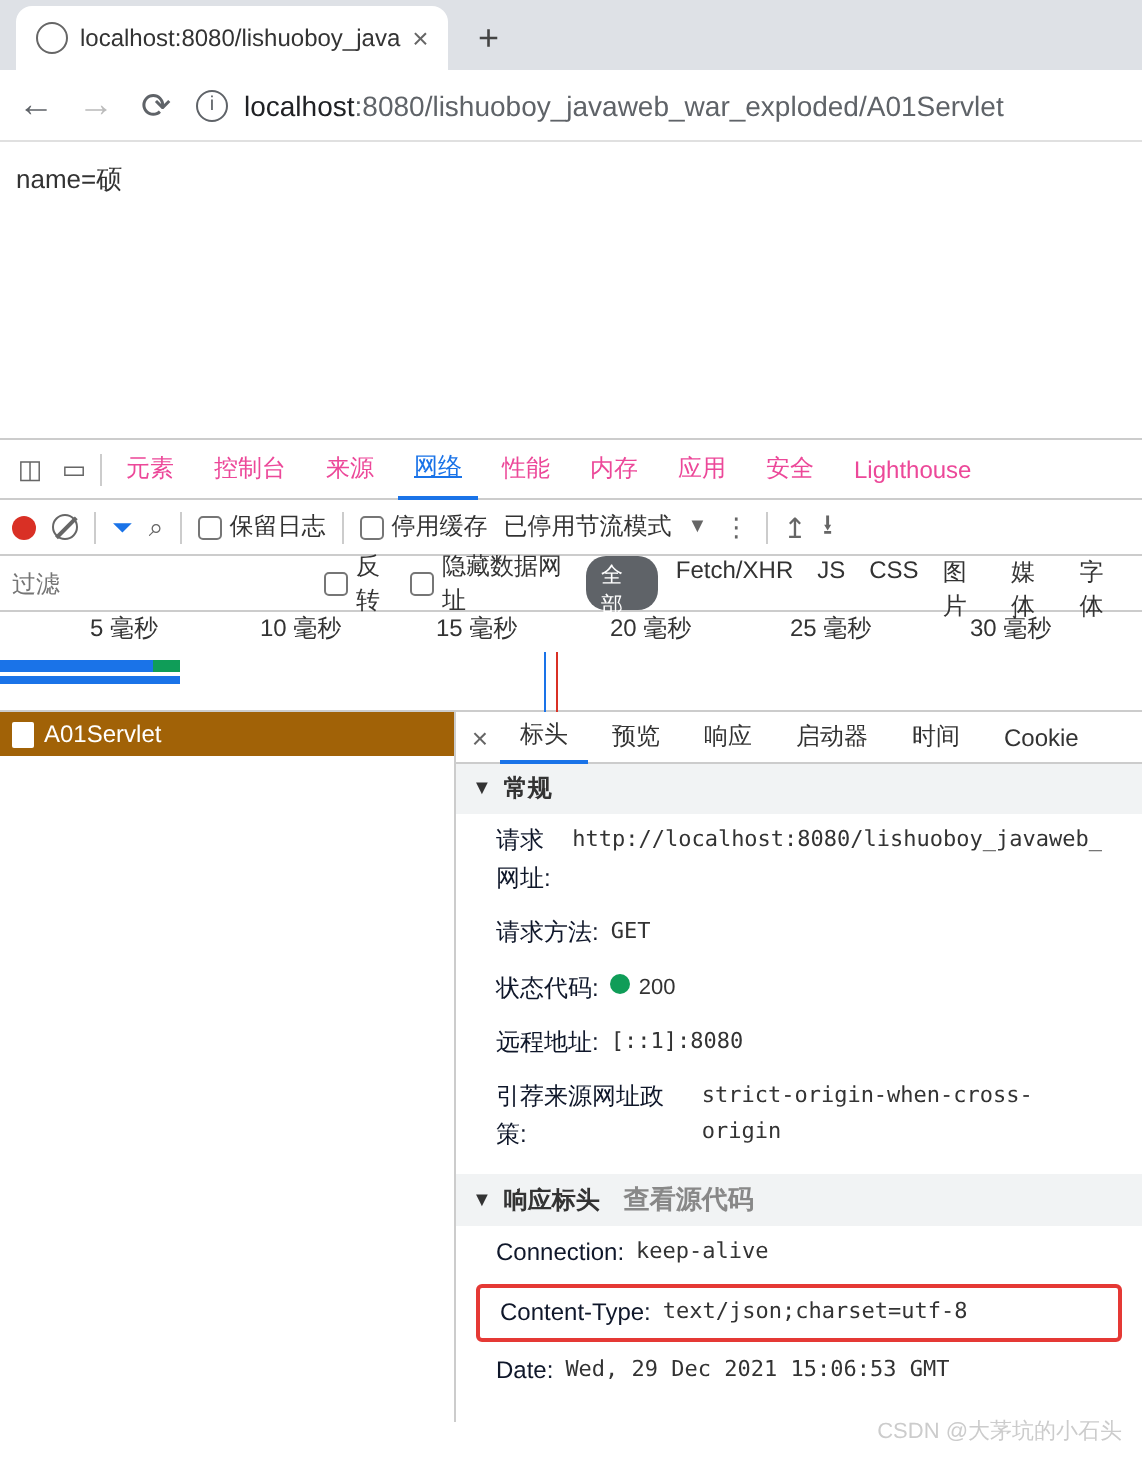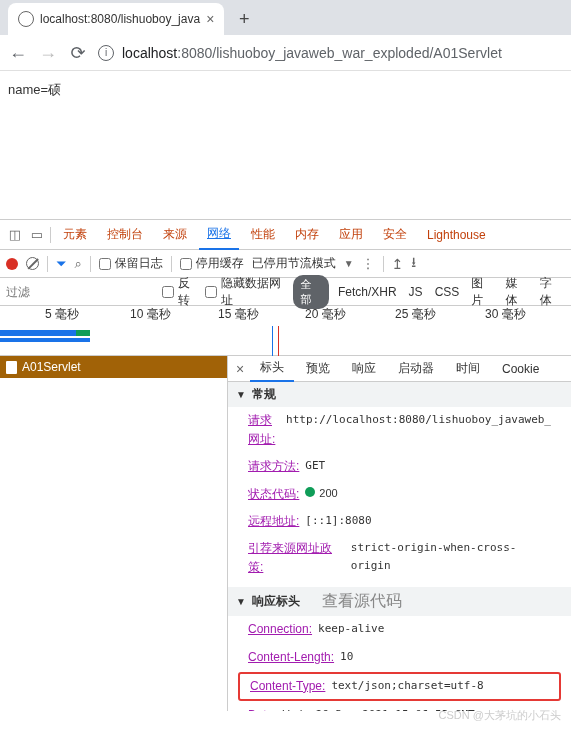--- a/index.html
+++ b/index.html
@@ -21,38 +21,38 @@
     .url-text .host { color: #202124; font-weight: 500; }
     .url-text .path { color: #5f6368; }
     
     
     .page-content { height: 148px; padding: 10px 8px; font-family: monospace; font-size: 13px; }
     
     
     .devtools { border-top: 1px solid #ccc; }
     .dt-tabs { height: 30px; display: flex; align-items: center; border-bottom: 1px solid #ccc; padding: 0 6px; gap: 4px; font-size: 12px; }
     .dt-icon { color: #666; width: 18px; text-align: center; font-size: 13px; }
-    .dt-tab { padding: 0 8px; height: 30px; display: flex; align-items: center; color: #c2410c; cursor: pointer; }
+    .dt-tab { padding: 0 8px; height: 30px; display: flex; align-items: center; color: #ec4899; cursor: pointer; }
     .dt-tab.active { color: #1a73e8; border-bottom: 2px solid #1a73e8; text-decoration: underline; }
     
     
     .dt-toolbar { height: 28px; display: flex; align-items: center; border-bottom: 1px solid #ccc; padding: 0 6px; gap: 8px; font-size: 12px; }
     .record-dot { width: 12px; height: 12px; background: #d93025; border-radius: 50%; }
     .clear-icon { width: 13px; height: 13px; border: 1.5px solid #666; border-radius: 50%; position: relative; }
     .clear-icon::after { content: ''; position: absolute; width: 14px; height: 1.5px; background: #666; transform: rotate(-45deg); top: 5px; left: -1px; }
     .sep { width: 1px; height: 16px; background: #ccc; }
     .funnel { color: #1a73e8; font-size: 13px; }
     .search-icon { color: #666; font-size: 13px; }
     .chk { display: flex; align-items: center; gap: 4px; }
     .chk input { width: 12px; height: 12px; }
     .wifi-icon { color: #666; font-size: 13px; }
     .arrow-icon { color: #666; font-size: 14px; }
     
     
-    .filter-bar { height: 28px; display: flex; align-items: center; border-bottom: 1px solid #ccc; padding: 0 6px; gap: 6px; font-size: 12px; }
+    .filter-bar { height: 28px; display: flex; border-bottom: 1px solid #ccc; padding: 0 6px; gap: 6px; font-size: 12px; }
     .filter-input { border: none; outline: none; color: #aaa; width: 150px; font-size: 12px; }
     .filter-badge { background: #5f6368; color: #fff; padding: 2px 8px; border-radius: 10px; font-size: 11px; }
     .filter-opt { color: #333; padding: 0 3px; }
     
     
     .timeline { height: 50px; border-bottom: 1px solid #ccc; position: relative; }
     .tl-label { position: absolute; top: 0; }
     .tl-bar { position: absolute; top: 24px; left: 0; height: 6px; background: linear-gradient(to right, #1a73e8 85%, #0f9d58 85%); width: 90px; }
     .tl-bar2 { position: absolute; top: 32px; left: 0; height: 4px; background: #1a73e8; width: 90px; }
     .tl-marker { position: absolute; top: 20px; width: 1px; height: 30px; }
@@ -64,23 +64,23 @@
     .request-item { height: 22px; background: #a16207; color: #fff; display: flex; align-items: center; padding: 0 6px; gap: 5px; font-size: 12px; }
     .file-icon { width: 11px; height: 13px; background: #fff; border-radius: 1px; position: relative; }
     
     .right-panel { flex: 1; overflow: hidden; }
     .detail-tabs { height: 26px; border-bottom: 1px solid #ccc; display: flex; align-items: center; font-size: 12px; padding: 0 4px; gap: 2px; }
     .close-x { color: #666; width: 16px; text-align: center; font-size: 14px; }
     .detail-tab { padding: 0 10px; height: 26px; display: flex; align-items: center; }
     .detail-tab.active { border-bottom: 2px solid #1a73e8; color: #333; }
     .section-header { background: #f1f3f4; padding: 4px 8px; font-weight: bold; font-size: 12px; display: flex; align-items: center; gap: 6px; }
     .section-header .arrow { font-size: 10px; }
-    .section-header .link { color: #888; font-weight: normal; margin-left: 16px; font-size: 16px; }
+    .section-header .link { color: #888; font-weight: bold; margin-left: 6px; font-size: 13px; }
     .kv { padding: 4px 20px; font-size: 12px; display: flex; gap: 6px; line-height: 1.6; }
-    .kv .k { color: #a21caf; font-weight: 500; text-decoration: underline; }
+    .kv .k { color: #0f172a; font-weight: 500; }
     .kv .v { color: #333; font-family: Menlo, monospace; font-size: 11px; }
     .status-dot { width: 10px; height: 10px; background: #0f9d58; border-radius: 50%; display: inline-block; margin-right: 4px; }
     .highlight-box { border: 2px solid #e53935; border-radius: 3px; margin: 1px 10px; }
     .highlight-box .kv { padding: 3px 10px; }
     
     .watermark { position: absolute; bottom: 8px; right: 10px; font-size: 11px; color: #ccc; }
   </style>
 </head>
 <body>
 
@@ -228,24 +228,20 @@
 
       <div class="section-header" style="margin-top:6px">
         <span class="arrow">▼</span>
         <span>响应标头</span>
         <span class="link">查看源代码</span>
       </div>
       <div class="kv">
           <span class="k">Connection:</span>
           <span class="v">keep-alive</span>
         </div>
-      <div class="kv">
-          <span class="k">Content-Length:</span>
-          <span class="v">10</span>
-        </div>
       <div class="highlight-box">
         <div class="kv">
             <span class="k">Content-Type:</span>
             <span class="v">text/json;charset=utf-8</span>
           </div>
       </div>
       <div class="kv">
           <span class="k">Date:</span>
           <span class="v">Wed, 29 Dec 2021 15:06:53 GMT</span>
         </div>

